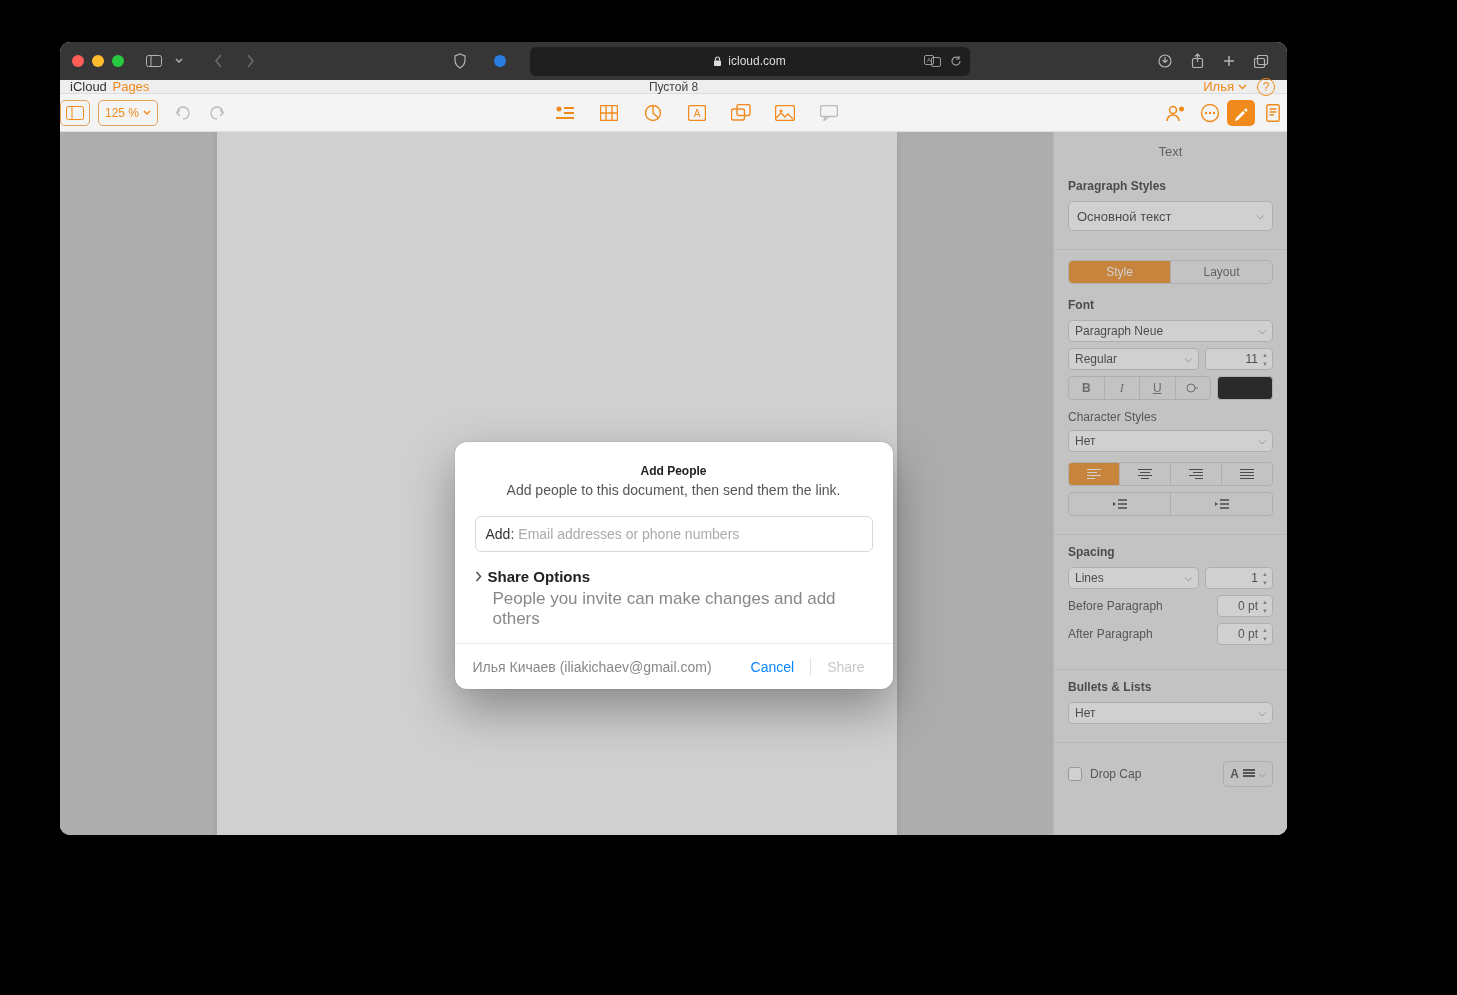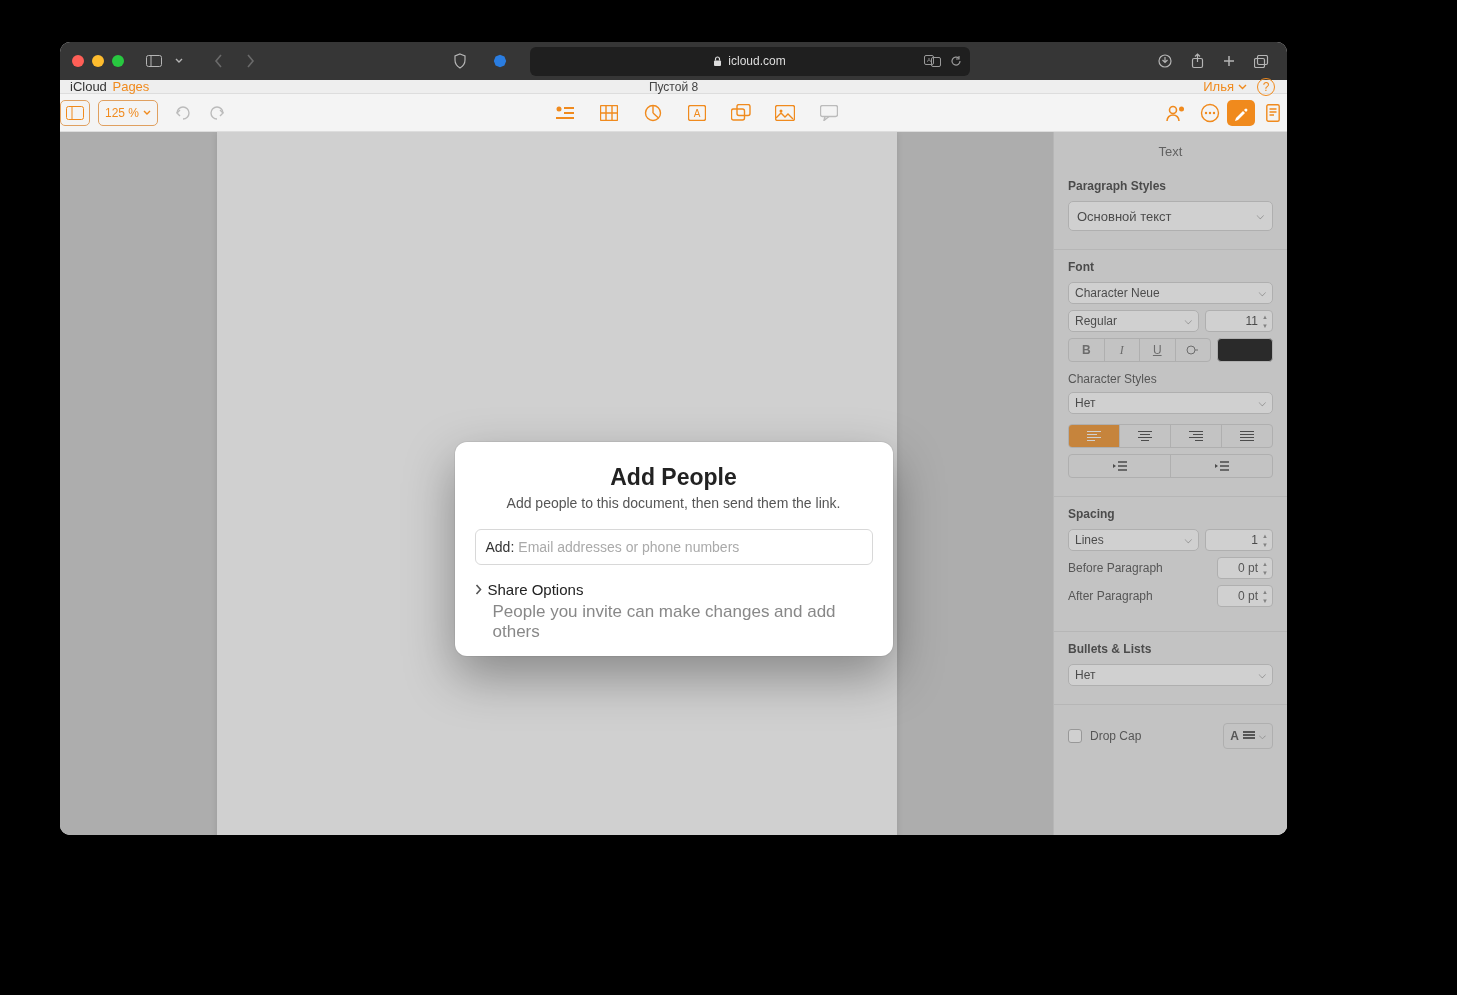--- a/index.html
+++ b/index.html
@@ -176,29 +176,29 @@
   }
   .dialog {
     width:438px;
     background:#fff;
     border-radius:12px;
     margin-top:310px;
     box-shadow: 0 20px 50px rgba(0,0,0,0.35), 0 0 0 1px rgba(0,0,0,0.05);
     overflow:hidden;
   }
   .dlg-body { padding: 22px 20px 14px; }
-  .dlg-title { font-size:23px; font-weight:600; text-align:center; color:#222;}
+  .dlg-title { font-size:12px; font-weight:600; text-align:center; color:#222;}
   .dlg-sub { font-size:14px; text-align:center; color:#555; margin-top:4px;}
   .dlg-input {
     margin-top:18px; height:36px; border:1px solid #d8d8d8; border-radius:6px;
     display:flex; align-items:center; padding:0 10px; font-size:14px;
   }
   .dlg-input .lbl { color:#333; margin-right:4px;}
   .dlg-input .ph { color:#aaa;}
-  .dlg-share { display:flex; align-items:center; gap:6px; margin-top:16px; font-size:15px; color:#222; font-weight:400;}
+  .dlg-share { display:flex; align-items:center; gap:6px; margin-top:16px; font-size:15px; color:#222; font-weight:700;}
   .dlg-share .chev { font-size:14px; color:#666;}
   .dlg-share-sub { font-size:17px; color:#888; margin-top:4px; padding-left:18px;}
   .dlg-footer {
     border-top:1px solid #e8e8e8;
     height:46px; display:flex; align-items:center; padding:0 18px;
     font-size:14px;
   }
   .dlg-footer .owner { color:#888; flex:1;}
   .dlg-footer .btn { padding:0 10px;}
   .dlg-footer .btn.cancel { color:#0a84ff; }
@@ -440,25 +440,31 @@
 
       <div class="sb-section">
         <div class="sb-label">Paragraph Styles</div>
         <div class="select">
           <span>Основной текст</span>
           <span class="chev">⌵</span>
         </div>
       </div>
       <hr class="hr">
 
+      <div class="sb-section">
+        <div class="seg">
+          <div class="active">Style</div>
+          <div>Layout</div>
+        </div>
+      </div>
 
       <div class="sb-section">
         <div class="sb-label">Font</div>
         <div class="select small" style="margin-bottom:6px;">
-          <span>Character Neue</span>
+          <span>Paragraph Neue</span>
           <span class="chev">⌵</span>
         </div>
         <div class="font-row">
           <div class="select small">
             <span>Regular</span>
             <span class="chev">⌵</span>
           </div>
           <div class="num-input">
             <span>11</span>
             <div class="stepper">
@@ -621,17 +627,23 @@
           <div class="dlg-share">
             <span class="chev">
               <svg width="7" height="11" viewBox="0 0 7 11">
                   <path d="M1.5 1l4 4.5-4 4.5" stroke="#555" fill="none" stroke-width="1.6"></path>
                 </svg>
             </span>
             <span>Share Options</span>
           </div>
           <div class="dlg-share-sub">People you invite can make changes and add others</div>
         </div>
+        <div class="dlg-footer">
+          <span class="owner">Илья Кичаев (iliakichaev@gmail.com)</span>
+          <span class="btn cancel">Cancel</span>
+          <span class="sep"></span>
+          <span class="btn share">Share</span>
+        </div>
       </div>
     </div>
 
   </div>
 </div>
 
 </body></html>

